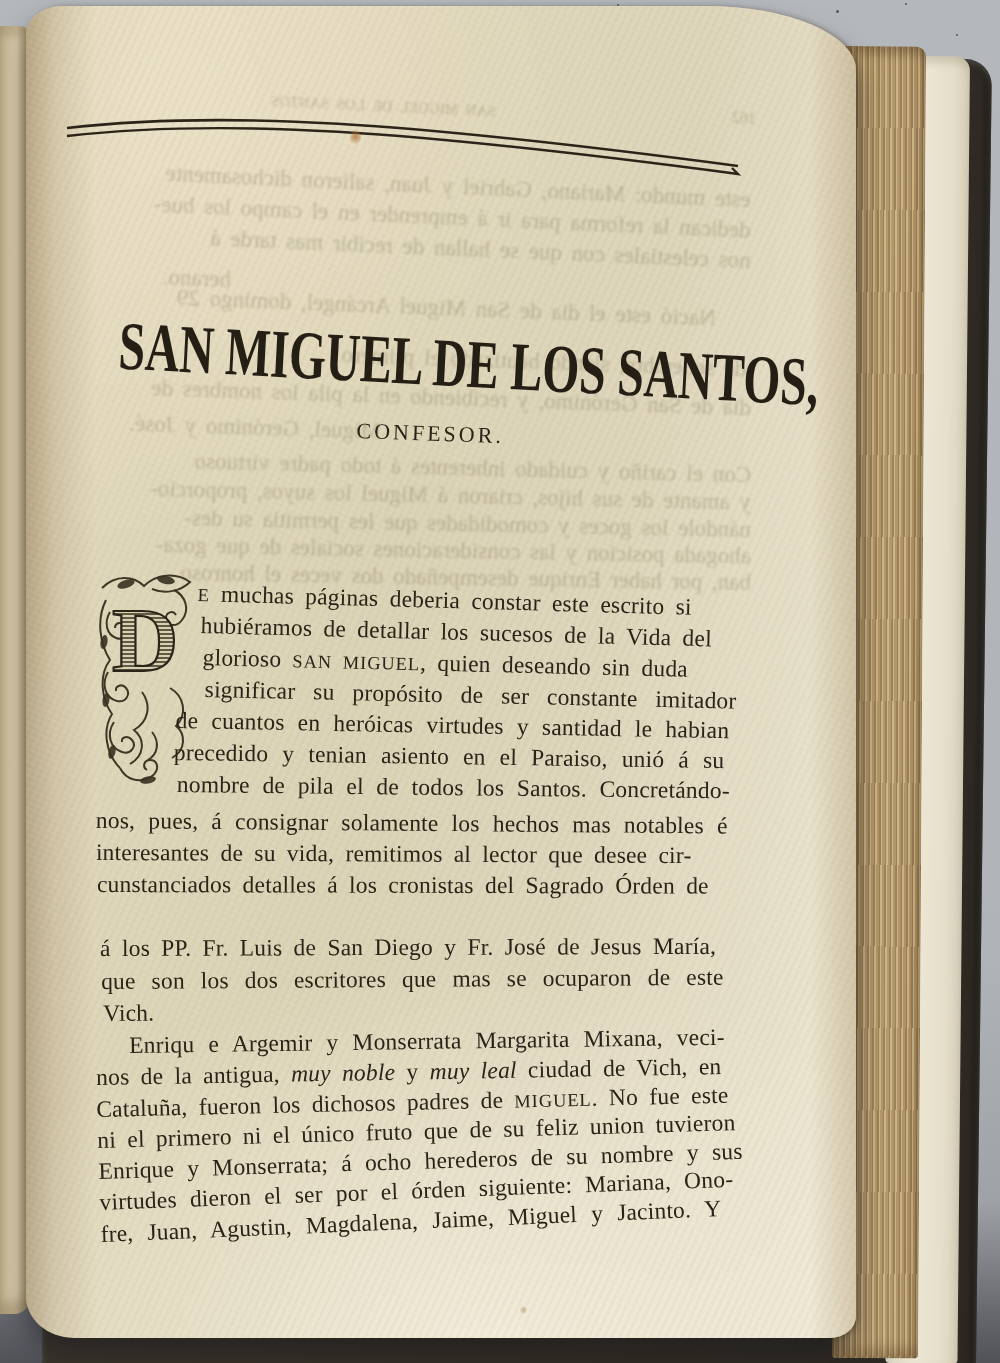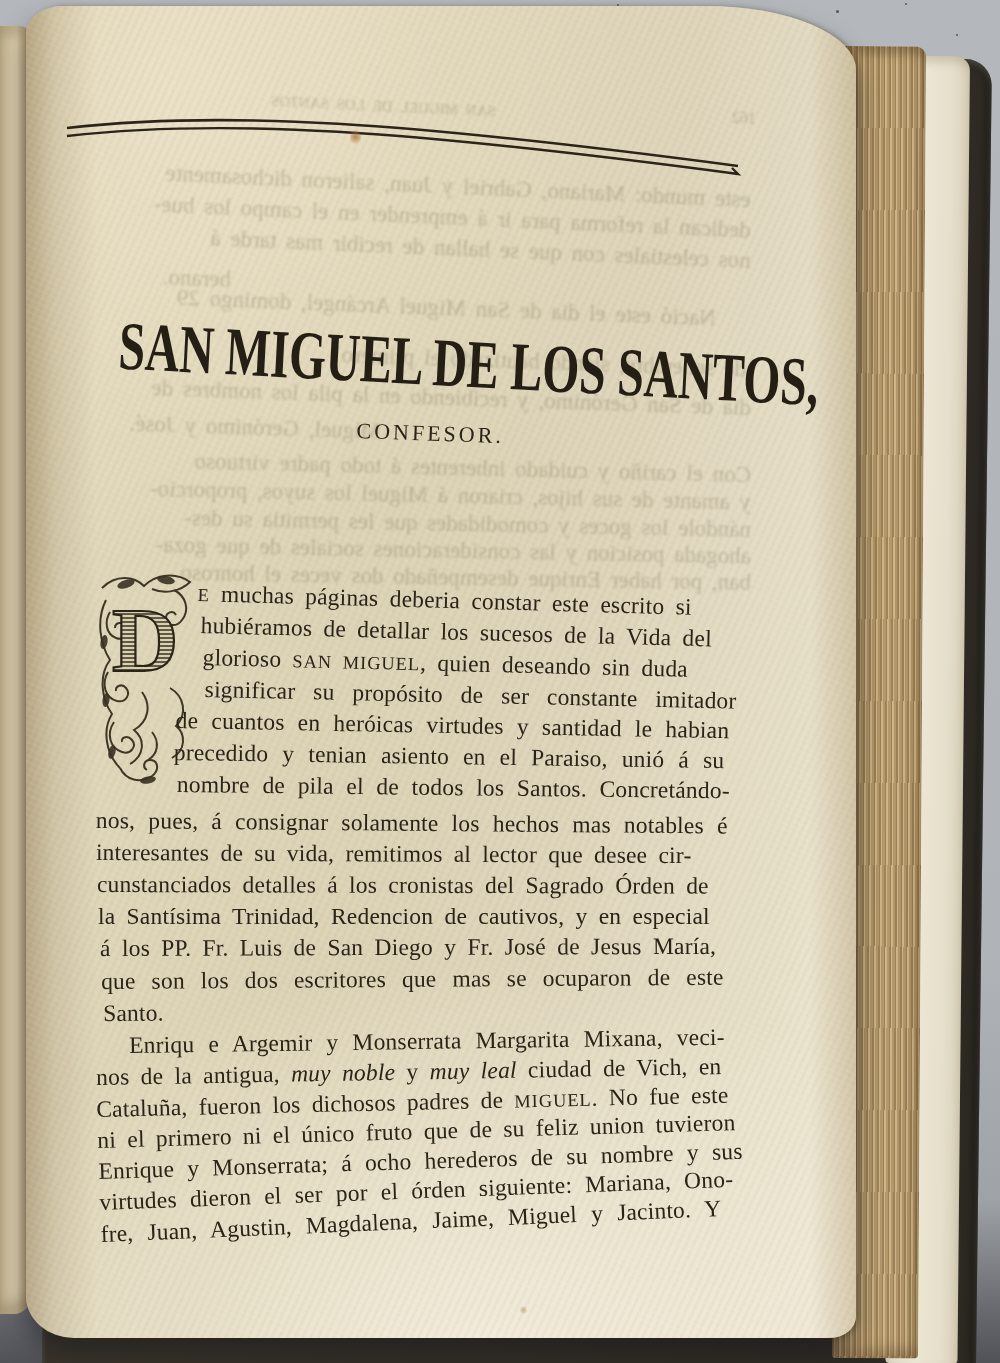--- a/index.html
+++ b/index.html
@@ -152,24 +152,23 @@
     <div class="b" style="left:172px;top:574px;transform:rotate(1.6deg);"><span class="sc">E</span><span> muchas páginas deberia constar este escrito si</span></div>
     <div class="b" style="left:175px;top:606px;transform:rotate(1.5deg);">hubiéramos de detallar los sucesos de la Vida del</div>
     <div class="b" style="left:177px;top:638px;transform:rotate(1.4deg);"><span>glorioso </span><span class="sc">San Miguel</span><span>, quien deseando sin duda</span></div>
     <div class="b" style="left:179px;top:670px;transform:rotate(1.25deg);word-spacing:0.5em;">significar su propósito de ser constante imitador</div>
     <div class="b" style="left:150px;top:701px;transform:rotate(1.05deg);word-spacing:0.3em;">de cuantos en heróicas virtudes y santidad le habian</div>
     <div class="b" style="left:148px;top:733px;transform:rotate(0.85deg);word-spacing:0.34em;">precedido y tenian asiento en el Paraiso, unió á su</div>
     <div class="b" style="left:151px;top:765px;transform:rotate(0.65deg);word-spacing:0.28em;">nombre de pila el de todos los Santos. Concretándo-</div>
     <div class="b" style="left:70px;top:801px;transform:rotate(0.5deg);word-spacing:0.3em;">nos, pues, á consignar solamente los hechos mas notables é</div>
     <div class="b" style="left:70px;top:833px;transform:rotate(0.3deg);">interesantes de su vida, remitimos al lector que desee cir-</div>
     <div class="b" style="left:71px;top:865px;transform:rotate(0.15deg);">cunstanciados detalles á los cronistas del Sagrado Órden de</div>
-    <div class="b" style="left:72px;top:897px;">la Santísima Trinidad, Redencion de cautivos, y en especial</div>
     <div class="b" style="left:74px;top:929px;transform:rotate(-0.2deg);">á los PP. Fr. Luis de San Diego y Fr. José de Jesus María,</div>
     <div class="b" style="left:75px;top:962px;transform:rotate(-0.4deg);word-spacing:0.42em;">que son los dos escritores que mas se ocuparon de este</div>
-    <div class="b" style="left:77px;top:994px;transform:rotate(-0.5deg);">Santo.</div>
+    <div class="b" style="left:77px;top:994px;transform:rotate(-0.5deg);">Vich.</div>
 
     <div class="b" style="left:103px;top:1026px;transform:rotate(-0.8deg);word-spacing:0.34em;">Enriqu e Argemir y Monserrata Margarita Mixana, veci-</div>
     <div class="b" style="left:70px;top:1058px;transform:rotate(-1deg);"><span>nos de la antigua, </span><span class="it">muy noble</span><span> y </span><span class="it">muy leal</span><span> ciudad de Vich, en</span></div>
     <div class="b" style="left:70px;top:1090px;transform:rotate(-1.3deg);"><span>Cataluña, fueron los dichosos padres de </span><span class="sc">Miguel</span><span>. No fue este</span></div>
     <div class="b" style="left:71px;top:1121px;transform:rotate(-1.6deg);">ni el primero ni el único fruto que de su feliz union tuvieron</div>
     <div class="b" style="left:72px;top:1152px;transform:rotate(-1.8deg);word-spacing:0.3em;">Enrique y Monserrata; á ocho herederos de su nombre y sus</div>
     <div class="b" style="left:73px;top:1183px;transform:rotate(-2.1deg);word-spacing:0.3em;">virtudes dieron el ser por el órden siguiente: Mariana, Ono-</div>
     <div class="b" style="left:74px;top:1215px;transform:rotate(-2.4deg);word-spacing:0.34em;">fre, Juan, Agustin, Magdalena, Jaime, Miguel y Jacinto. Y</div>
   </div>
 </div>

